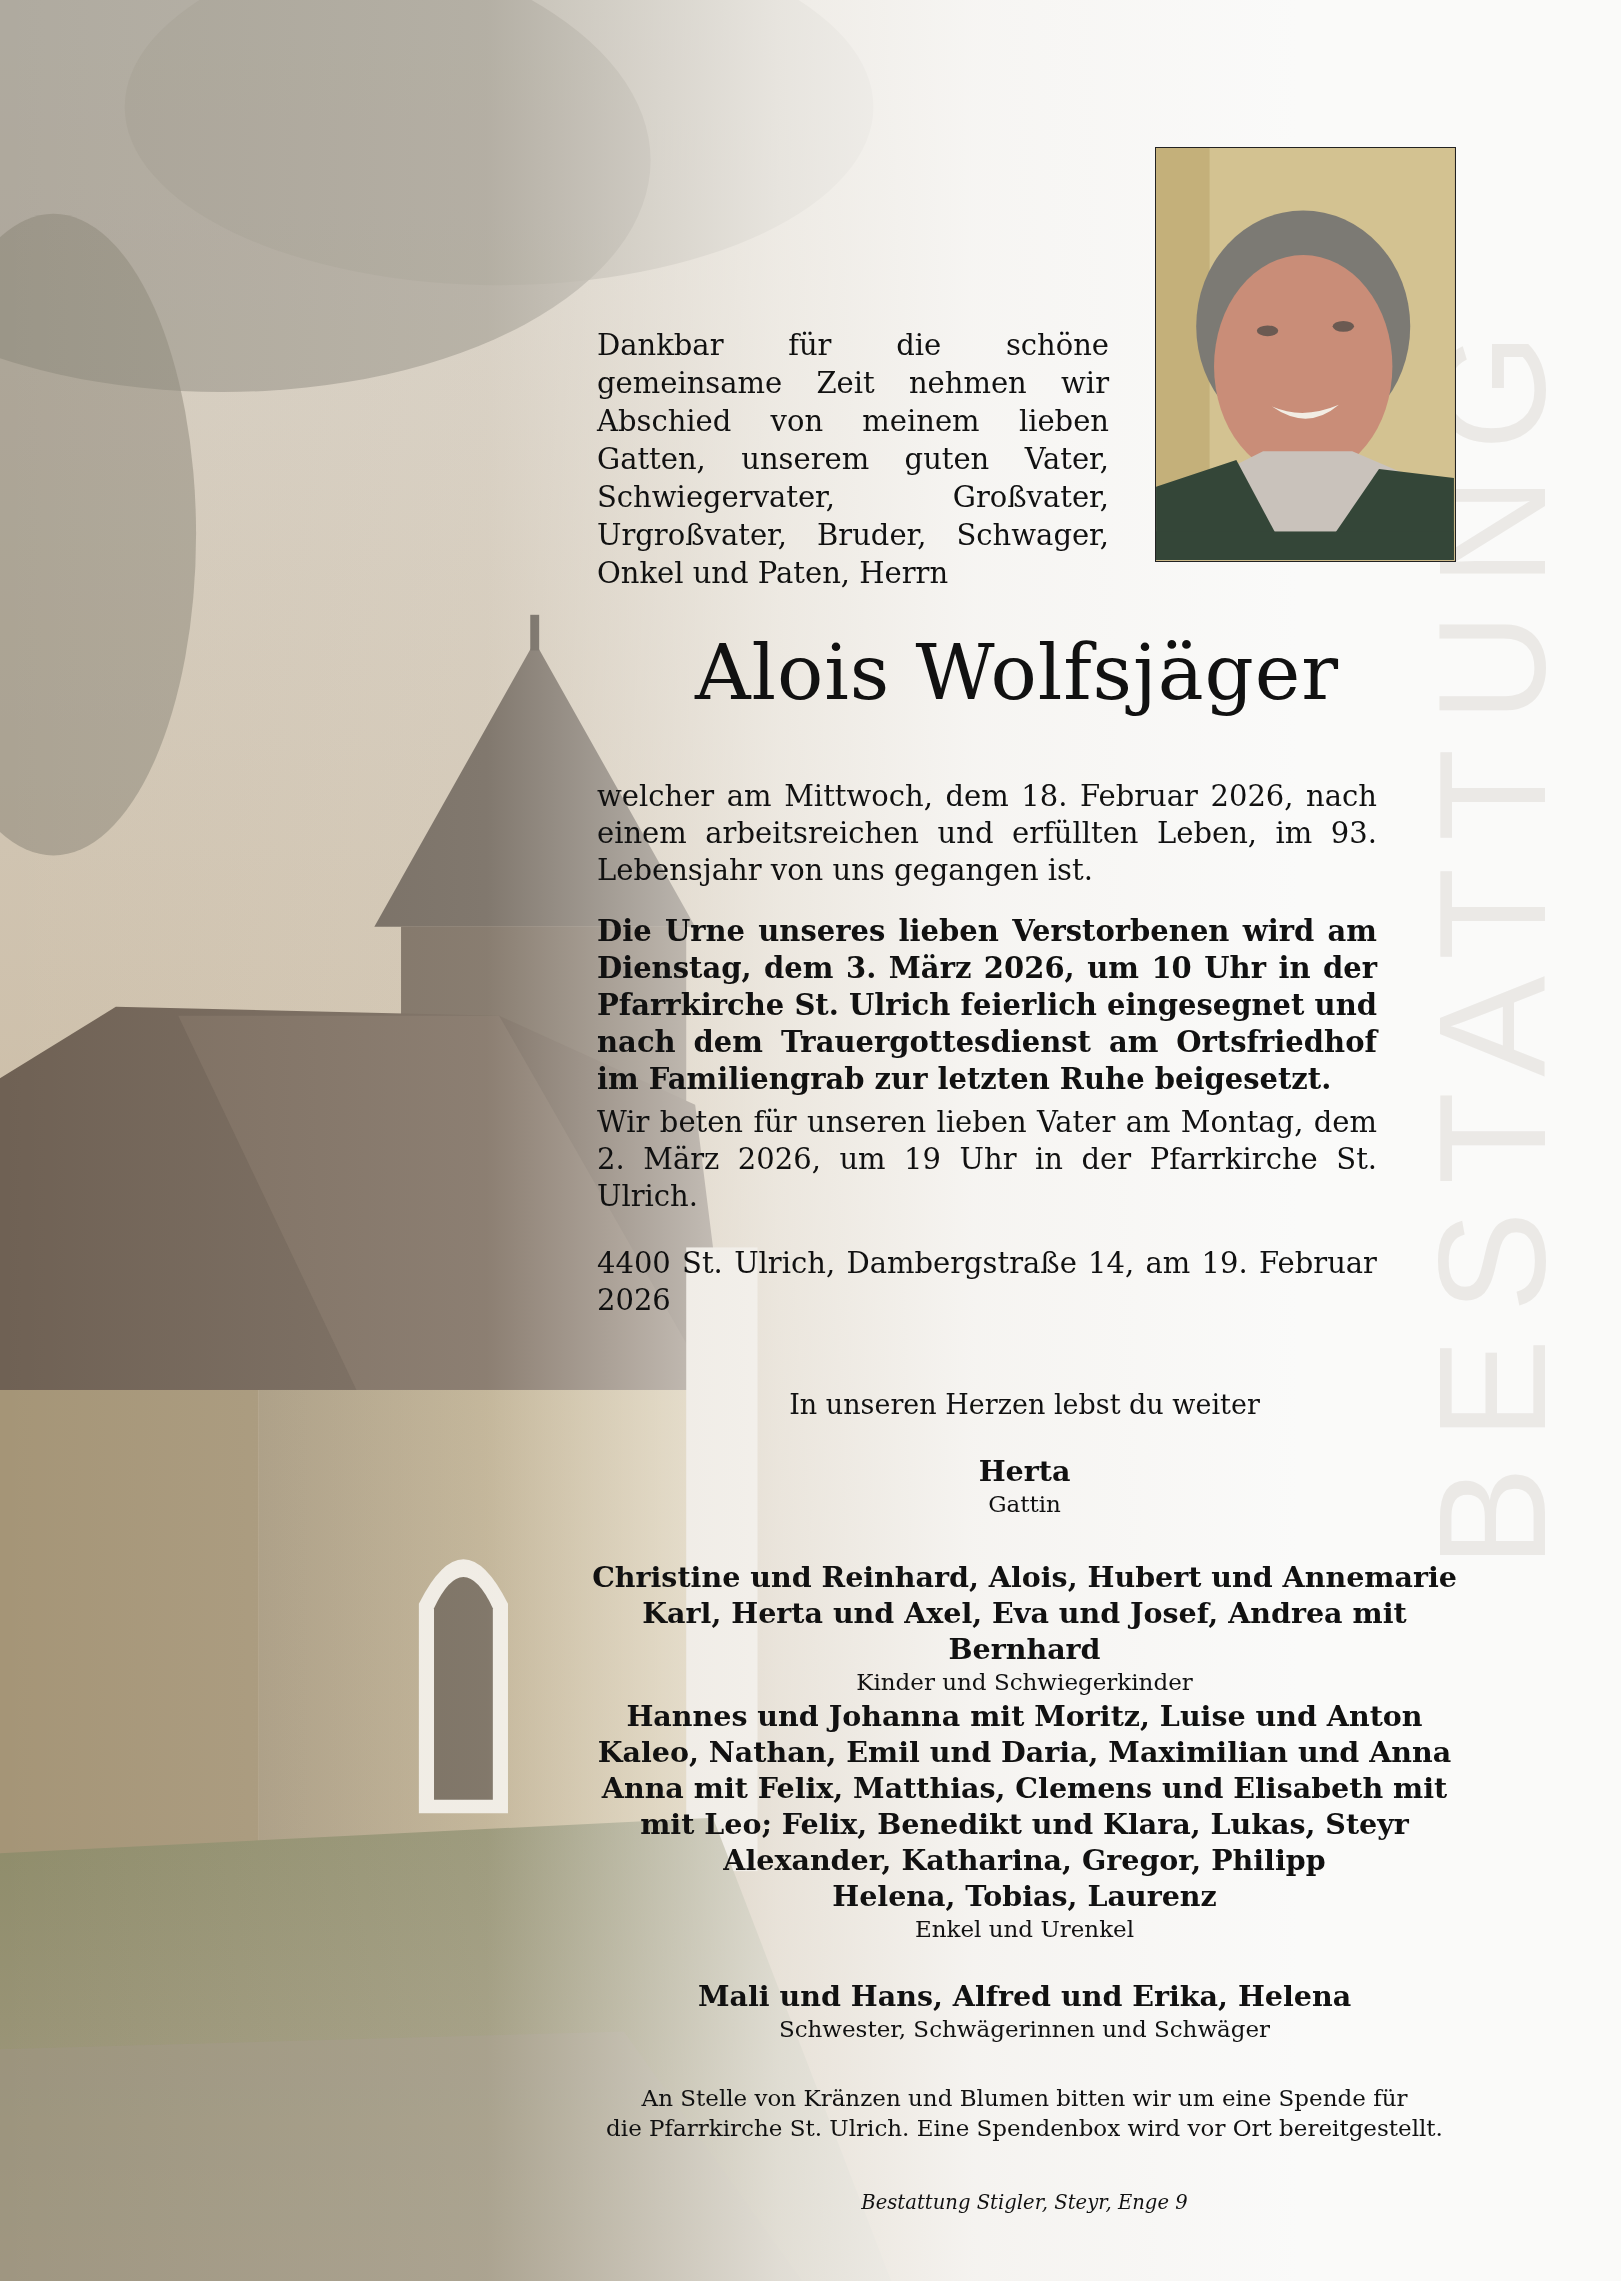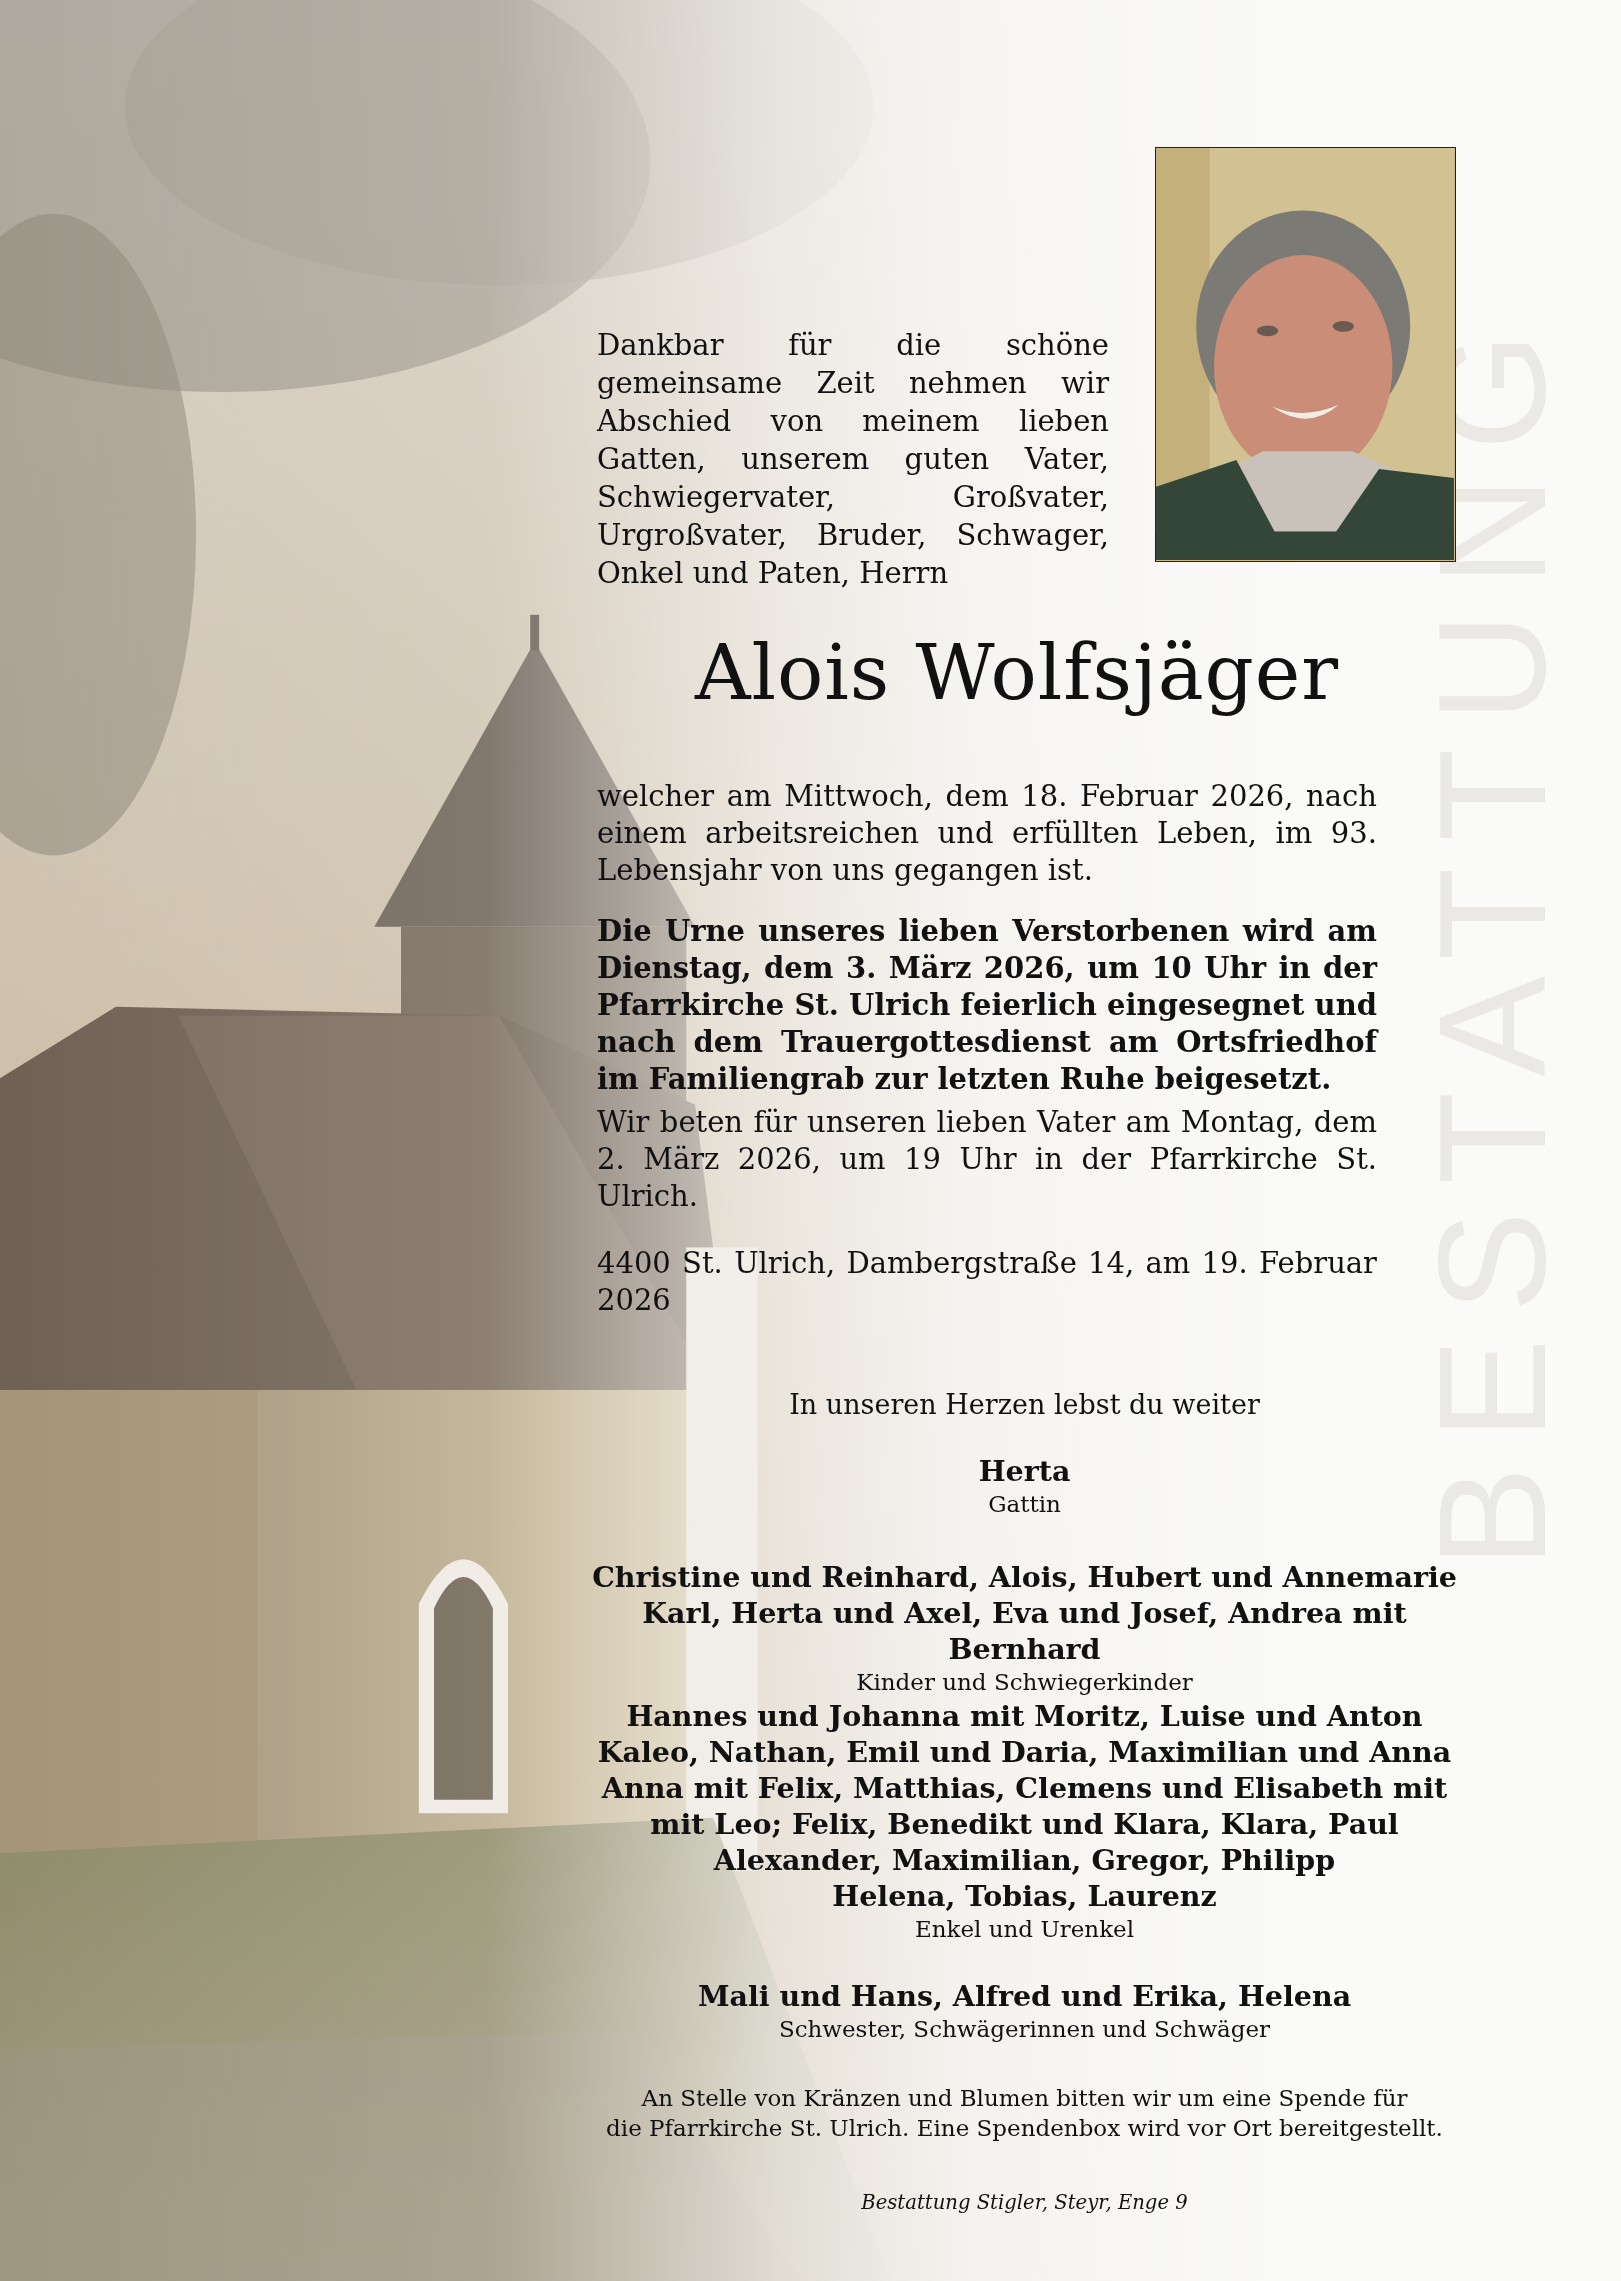--- a/index.html
+++ b/index.html
@@ -101,22 +101,22 @@
 <div class="center" style="top:1559px;">
   <div class="bold">Christine und Reinhard, Alois, Hubert und Annemarie</div>
   <div class="bold">Karl, Herta und Axel, Eva und Josef, Andrea mit Bernhard</div>
   <div class="rel">Kinder und Schwiegerkinder</div>
 </div>
 
 <div class="center" style="top:1698px;">
   <div class="bold">Hannes und Johanna mit Moritz, Luise und Anton</div>
   <div class="bold">Kaleo, Nathan, Emil und Daria, Maximilian und Anna</div>
   <div class="bold">Anna mit Felix, Matthias, Clemens und Elisabeth mit</div>
-  <div class="bold">mit Leo; Felix, Benedikt und Klara, Klara, Paul</div>
-  <div class="bold">Alexander, Maximilian, Gregor, Philipp</div>
+  <div class="bold">mit Leo; Felix, Benedikt und Klara, Lukas, Steyr</div>
+  <div class="bold">Alexander, Katharina, Gregor, Philipp</div>
   <div class="bold">Helena, Tobias, Laurenz</div>
   <div class="rel">Enkel und Urenkel</div>
 </div>
 
 <div class="center" style="top:1978px;">
   <div class="bold">Mali und Hans, Alfred und Erika, Helena</div>
   <div class="rel">Schwester, Schwägerinnen und Schwäger</div>
 </div>
 
 <div class="center rel" style="top:2083px;">

